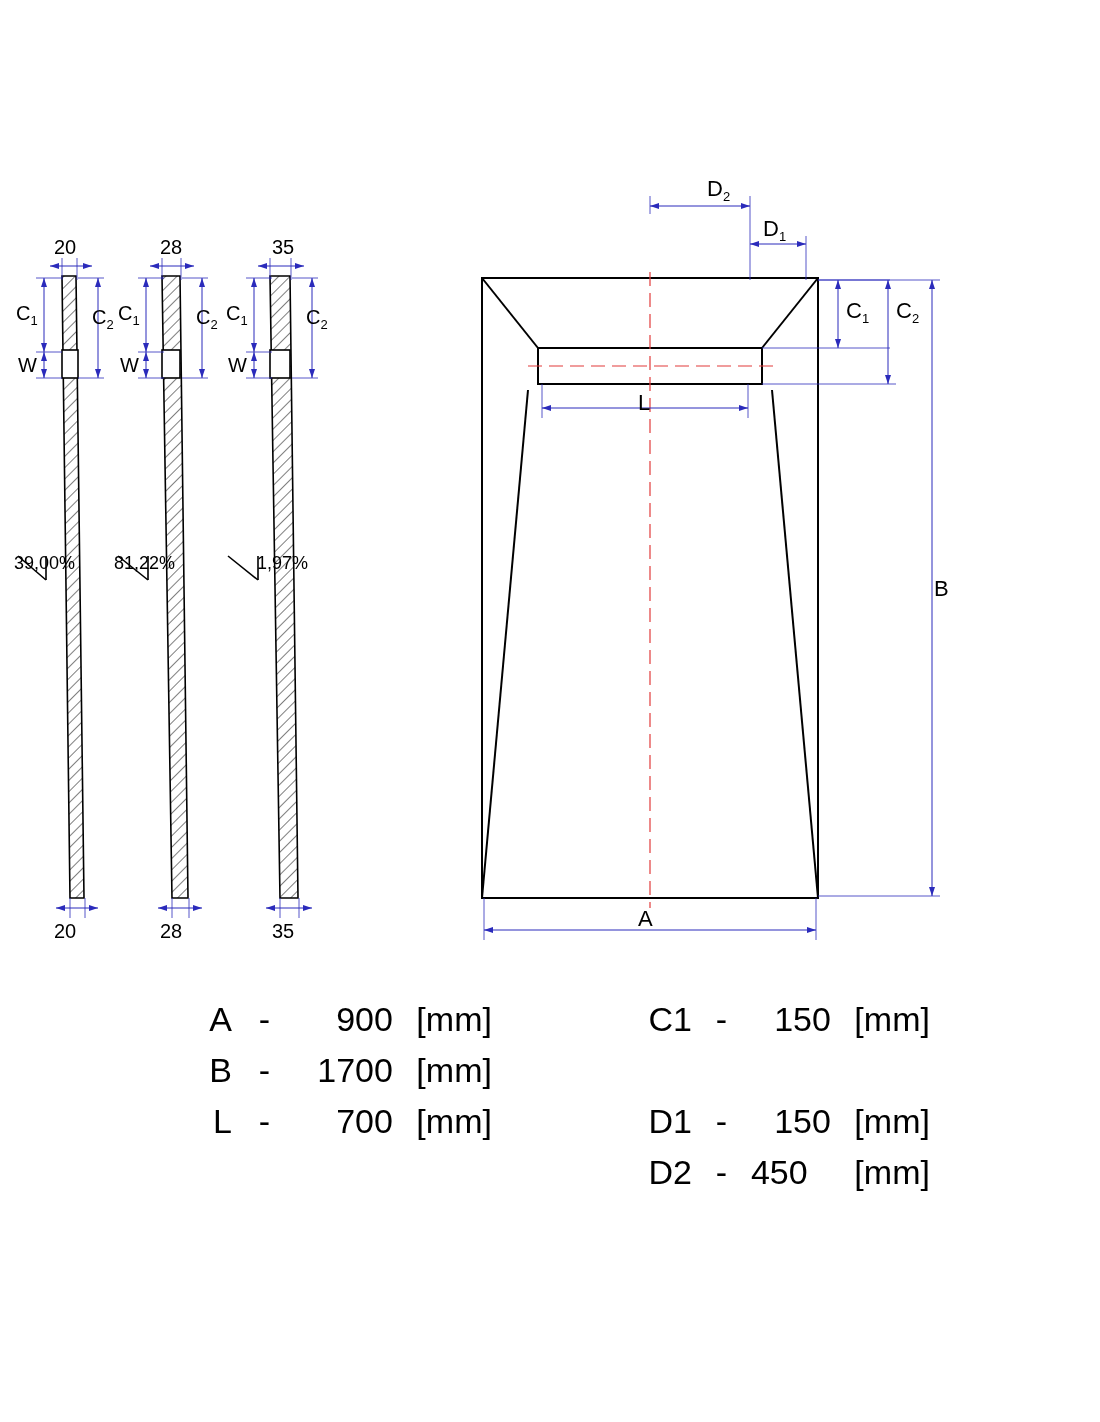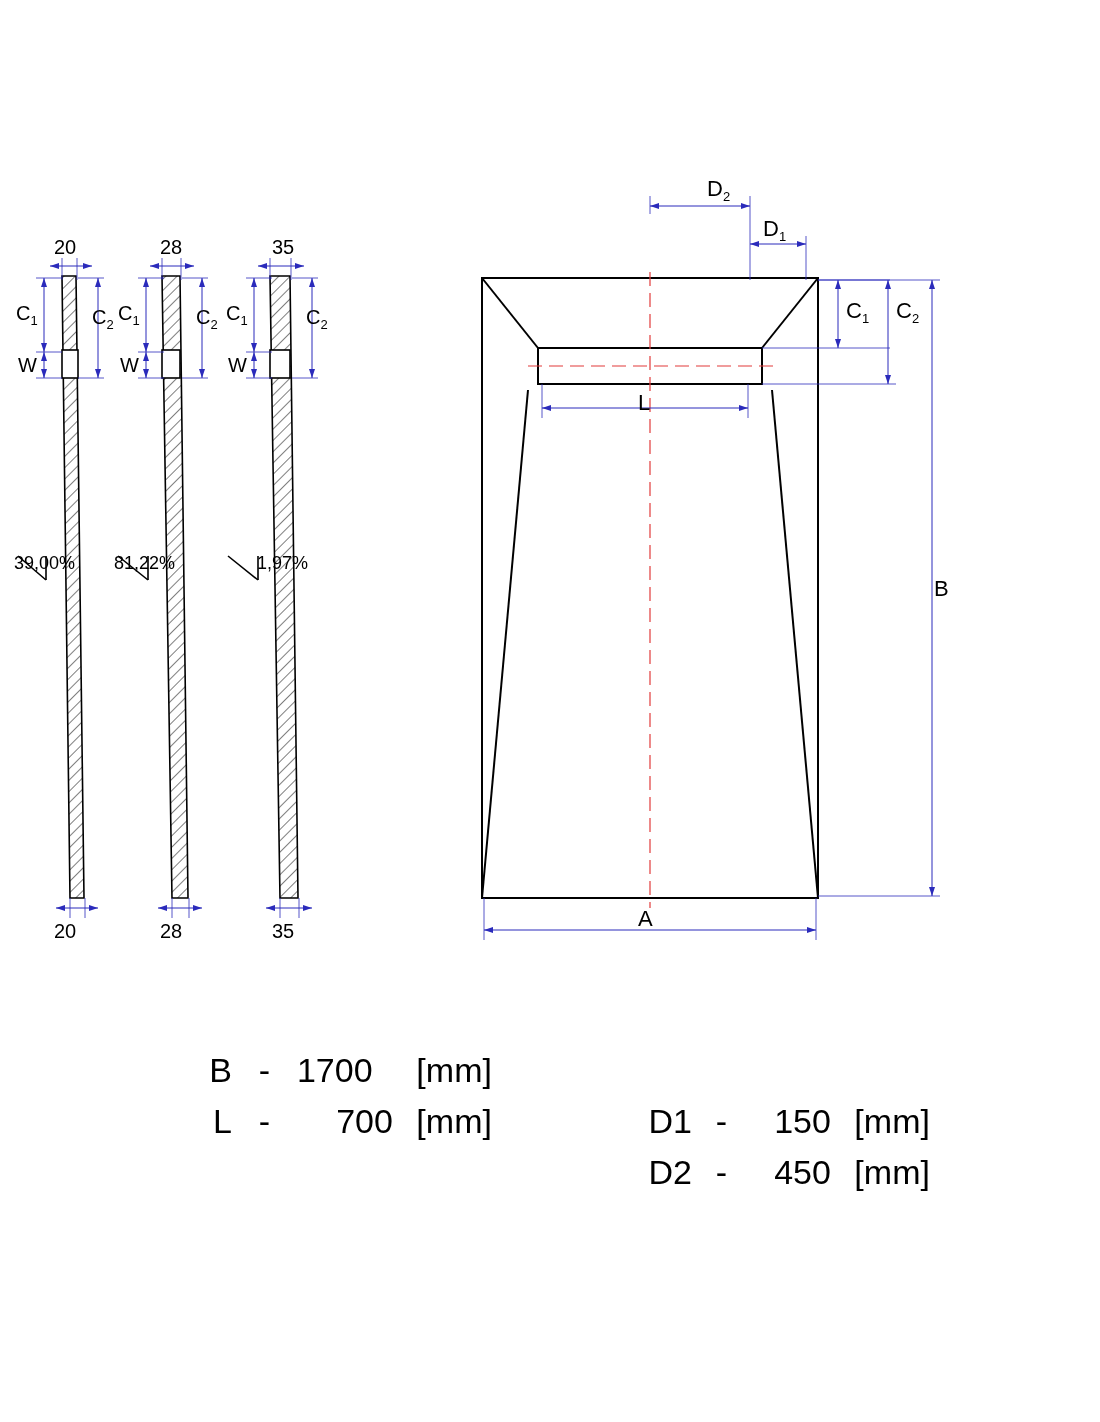--- a/index.html
+++ b/index.html
@@ -176,39 +176,51 @@
 <div class="lbl f20" style="left:228px;top:354px;">W</div>
 
 <div class="lbl f22" style="left:707px;top:176px;"><span>D</span><span class="sub">2</span></div>
 <div class="lbl f22" style="left:763px;top:216px;"><span>D</span><span class="sub">1</span></div>
 <div class="lbl f22" style="left:846px;top:298px;"><span>C</span><span class="sub">1</span></div>
 <div class="lbl f22" style="left:896px;top:298px;"><span>C</span><span class="sub">2</span></div>
 <div class="lbl f22" style="left:638px;top:390px;">L</div>
 <div class="lbl f22" style="left:934px;top:576px;">B</div>
 <div class="lbl f22" style="left:638px;top:906px;">A</div>
 
+<div class="spec" style="left:196px;top:1000px;">
+  <span class="nm" style="width:36px;">A</span>
+  <span style="display:inline-block;width:46px;text-align:center;">-</span>
+  <span style="display:inline-block;width:96px;text-align:right;">900</span>
+  <span style="display:inline-block;padding-left:14px;">[mm]</span>
+</div>
 <div class="spec" style="left:196px;top:1051px;">
   <span class="nm" style="width:36px;">B</span>
   <span style="display:inline-block;width:46px;text-align:center;">-</span>
-  <span style="display:inline-block;width:96px;">1700</span>
+  <span style="display:inline-block;width:96px;text-align:right;">1700</span>
   <span style="display:inline-block;padding-left:14px;">[mm]</span>
 </div>
 <div class="spec" style="left:196px;top:1102px;">
   <span class="nm" style="width:36px;">L</span>
   <span style="display:inline-block;width:46px;text-align:center;">-</span>
   <span style="display:inline-block;width:96px;text-align:right;">700</span>
   <span style="display:inline-block;padding-left:14px;">[mm]</span>
 </div>
 
+<div class="spec" style="left:640px;top:1000px;">
+  <span class="nm" style="width:52px;">C1</span>
+  <span style="display:inline-block;width:40px;text-align:center;">-</span>
+  <span style="display:inline-block;width:80px;text-align:right;">150</span>
+  <span style="display:inline-block;padding-left:14px;">[mm]</span>
+</div>
 <div class="spec" style="left:640px;top:1102px;">
   <span class="nm" style="width:52px;">D1</span>
   <span style="display:inline-block;width:40px;text-align:center;">-</span>
   <span style="display:inline-block;width:80px;text-align:right;">150</span>
   <span style="display:inline-block;padding-left:14px;">[mm]</span>
 </div>
 <div class="spec" style="left:640px;top:1153px;">
   <span class="nm" style="width:52px;">D2</span>
   <span style="display:inline-block;width:40px;text-align:center;">-</span>
-  <span style="display:inline-block;width:80px;text-align:right;">450</span>
+  <span style="display:inline-block;width:80px;">450</span>
   <span style="display:inline-block;padding-left:14px;">[mm]</span>
 </div>
 
 </div>
 
 </body></html>

